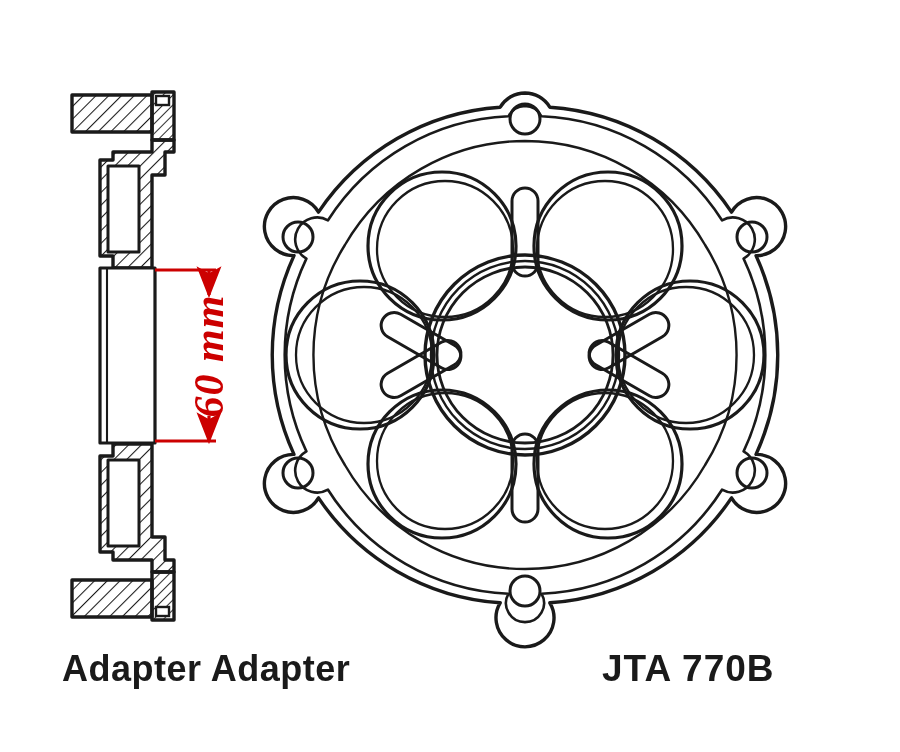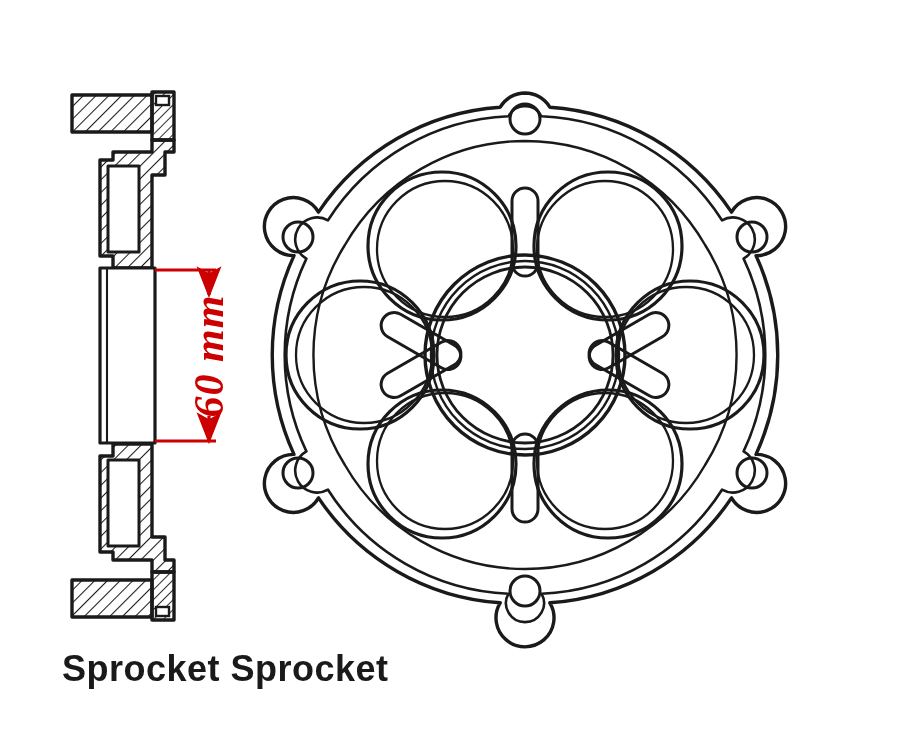--- a/index.html
+++ b/index.html
@@ -221,16 +221,17 @@
 
       <g>
         <circle cx="525" cy="355" r="100" stroke-width="3.4"></circle>
         <circle cx="525" cy="355" r="94" stroke-width="2.4"></circle>
         <circle cx="525" cy="355" r="88" stroke-width="2.8"></circle>
       </g>
     </g>
   </svg>
 
   <div class="caption-layer">
-    <div class="caption" id="label-left">Sprocket Sprocket</div>
+    <div class="caption" id="label-left">Adapter Adapter</div>
+    <div class="caption" id="label-right">JTA 770B</div>
   </div>
 
 </div>
 
 </body></html>

